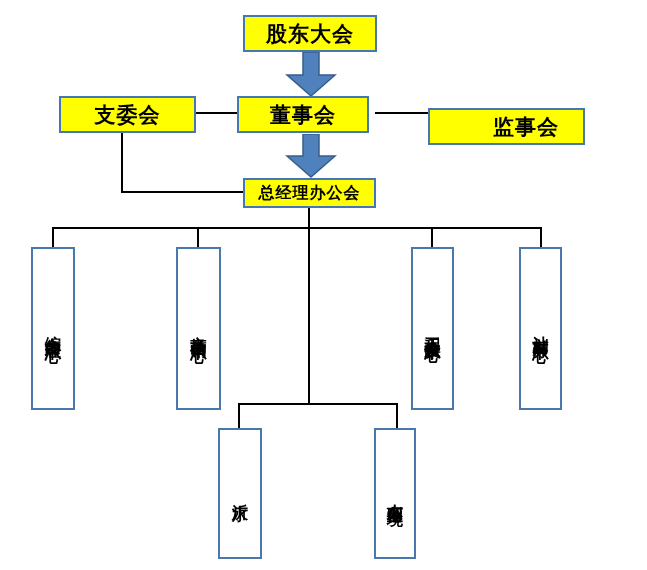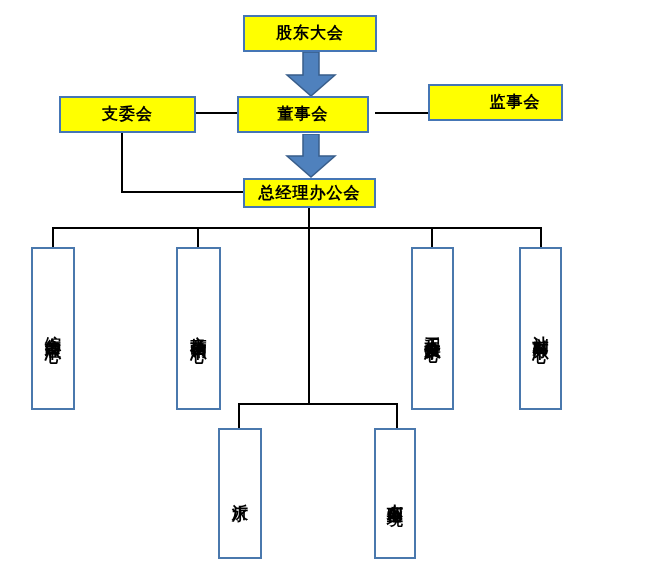--- a/index.html
+++ b/index.html
@@ -13,21 +13,21 @@
   }
   .ybox {
     position: absolute;
     background: #ffff00;
     border: 2px solid #4576b5;
     box-sizing: border-box;
     display: flex;
     align-items: center;
     justify-content: center;
     font-weight: bold;
-    font-size: 16px;
+    font-size: 21px;
     color: #000000;
     letter-spacing: 1px;
   }
   .wbox {
     position: absolute;
     background: #ffffff;
     border: 2px solid #4a78ad;
     box-sizing: border-box;
     display: flex;
     align-items: center;
@@ -43,21 +43,21 @@
   .wbox.tight { letter-spacing: 1px; }
   .line {
     position: absolute;
     background: #000000;
   }
   .arrow-svg { position: absolute; }
   
   #n-shareholders { left: 243px; top: 15px;  width: 134px; height: 37px; }
   #n-branch      { left: 53px;  top: 96px;  width: 137px; height: 37px; margin-left: 6px; }
   #n-board       { left: 237px; top: 96px;  width: 132px; height: 37px; }
-  #n-supervisors { left: 428px; top: 84px;  width: 135px; height: 37px; padding-left: 39px; }
+  #n-supervisors { left: 428px; top: 108px;  width: 157px; height: 37px; padding-left: 39px; }
   #n-gmoffice    { left: 243px; top: 178px; width: 133px; height: 30px; font-size: 16px; }
   #n-admin      { left: 31px;  top: 247px; width: 44px; height: 163px; }
   #n-marketing  { left: 176px; top: 247px; width: 45px; height: 163px; }
   #n-engineering{ left: 411px; top: 247px; width: 43px; height: 163px; }
   #n-finance    { left: 519px; top: 247px; width: 43px; height: 163px; }
   #n-yishui     { left: 218px; top: 428px; width: 44px; height: 131px; }
   #n-shandong   { left: 374px; top: 428px; width: 42px; height: 131px; }
   
   #l-branch-board   { left: 190px; top: 112px; width: 53px;  height: 2px; }
   #l-board-superv   { left: 375px; top: 112px; width: 53px;  height: 2px; }

